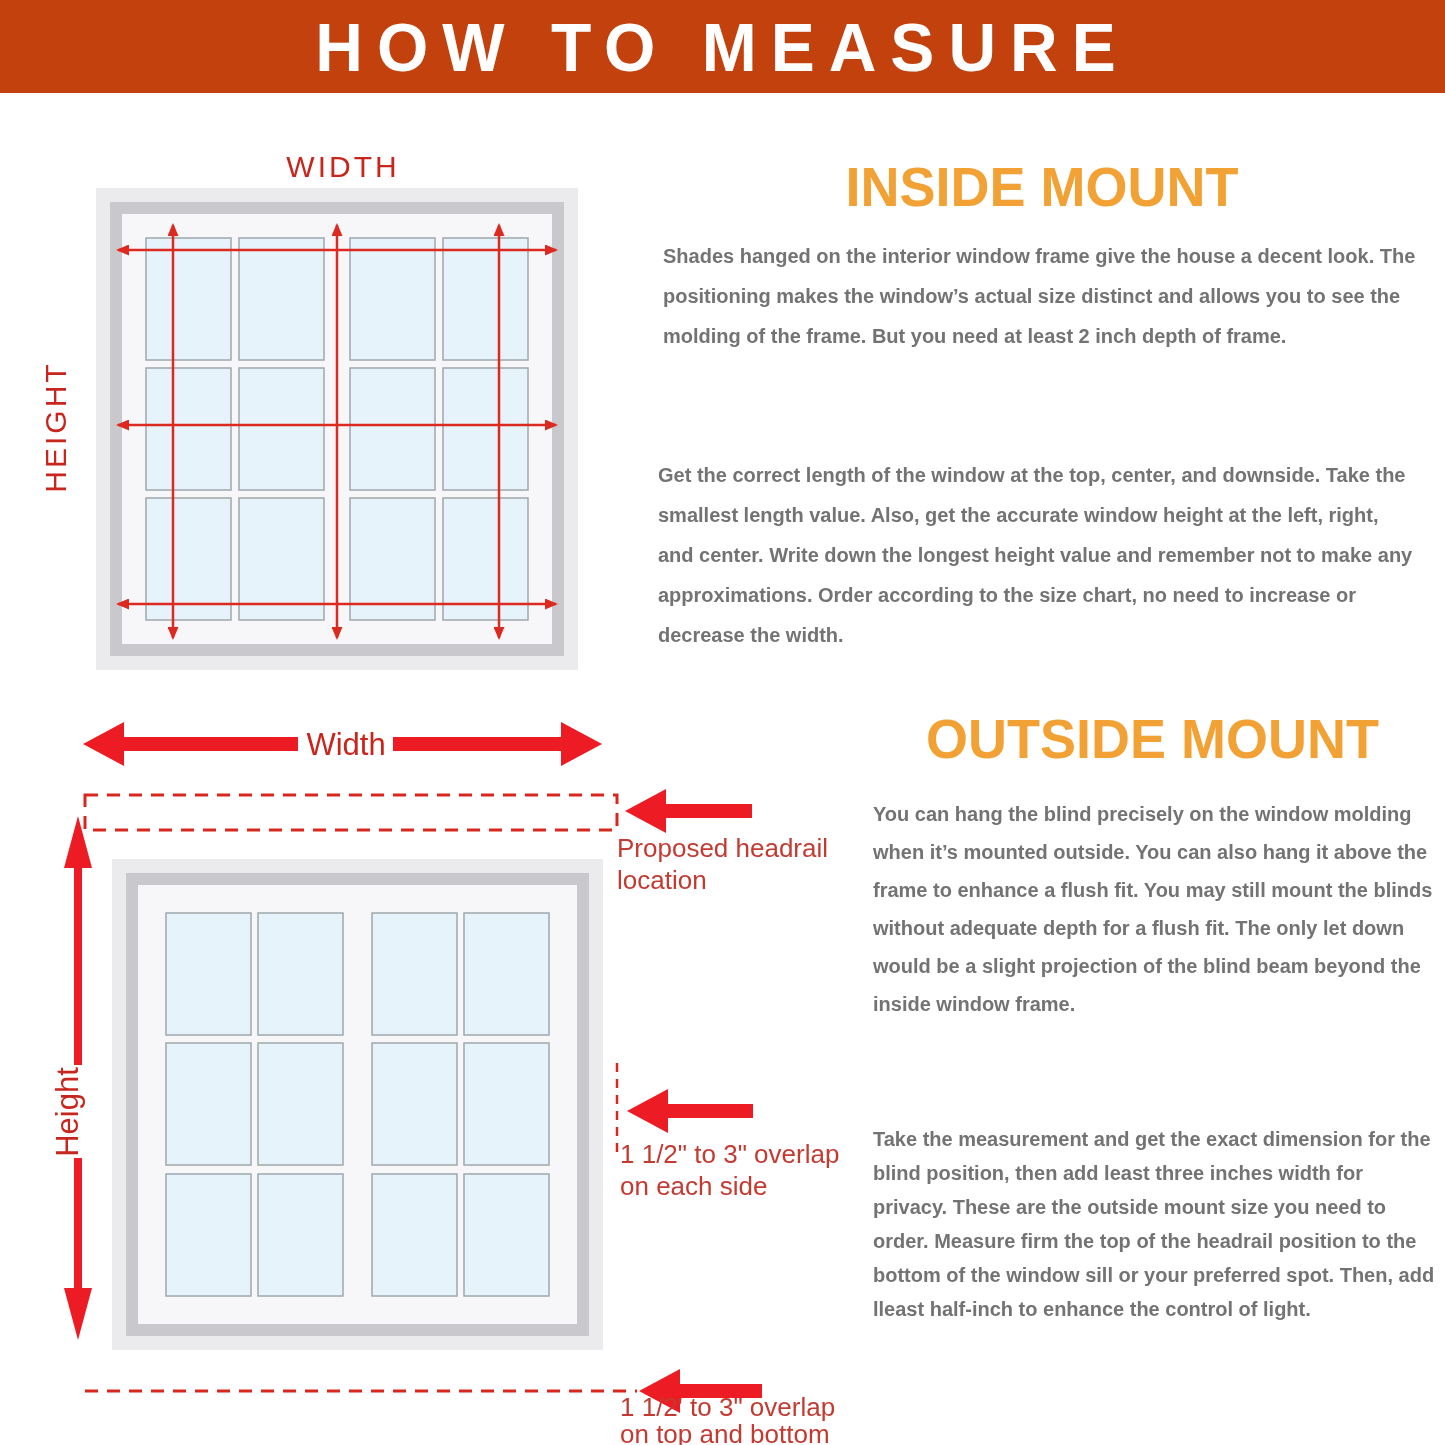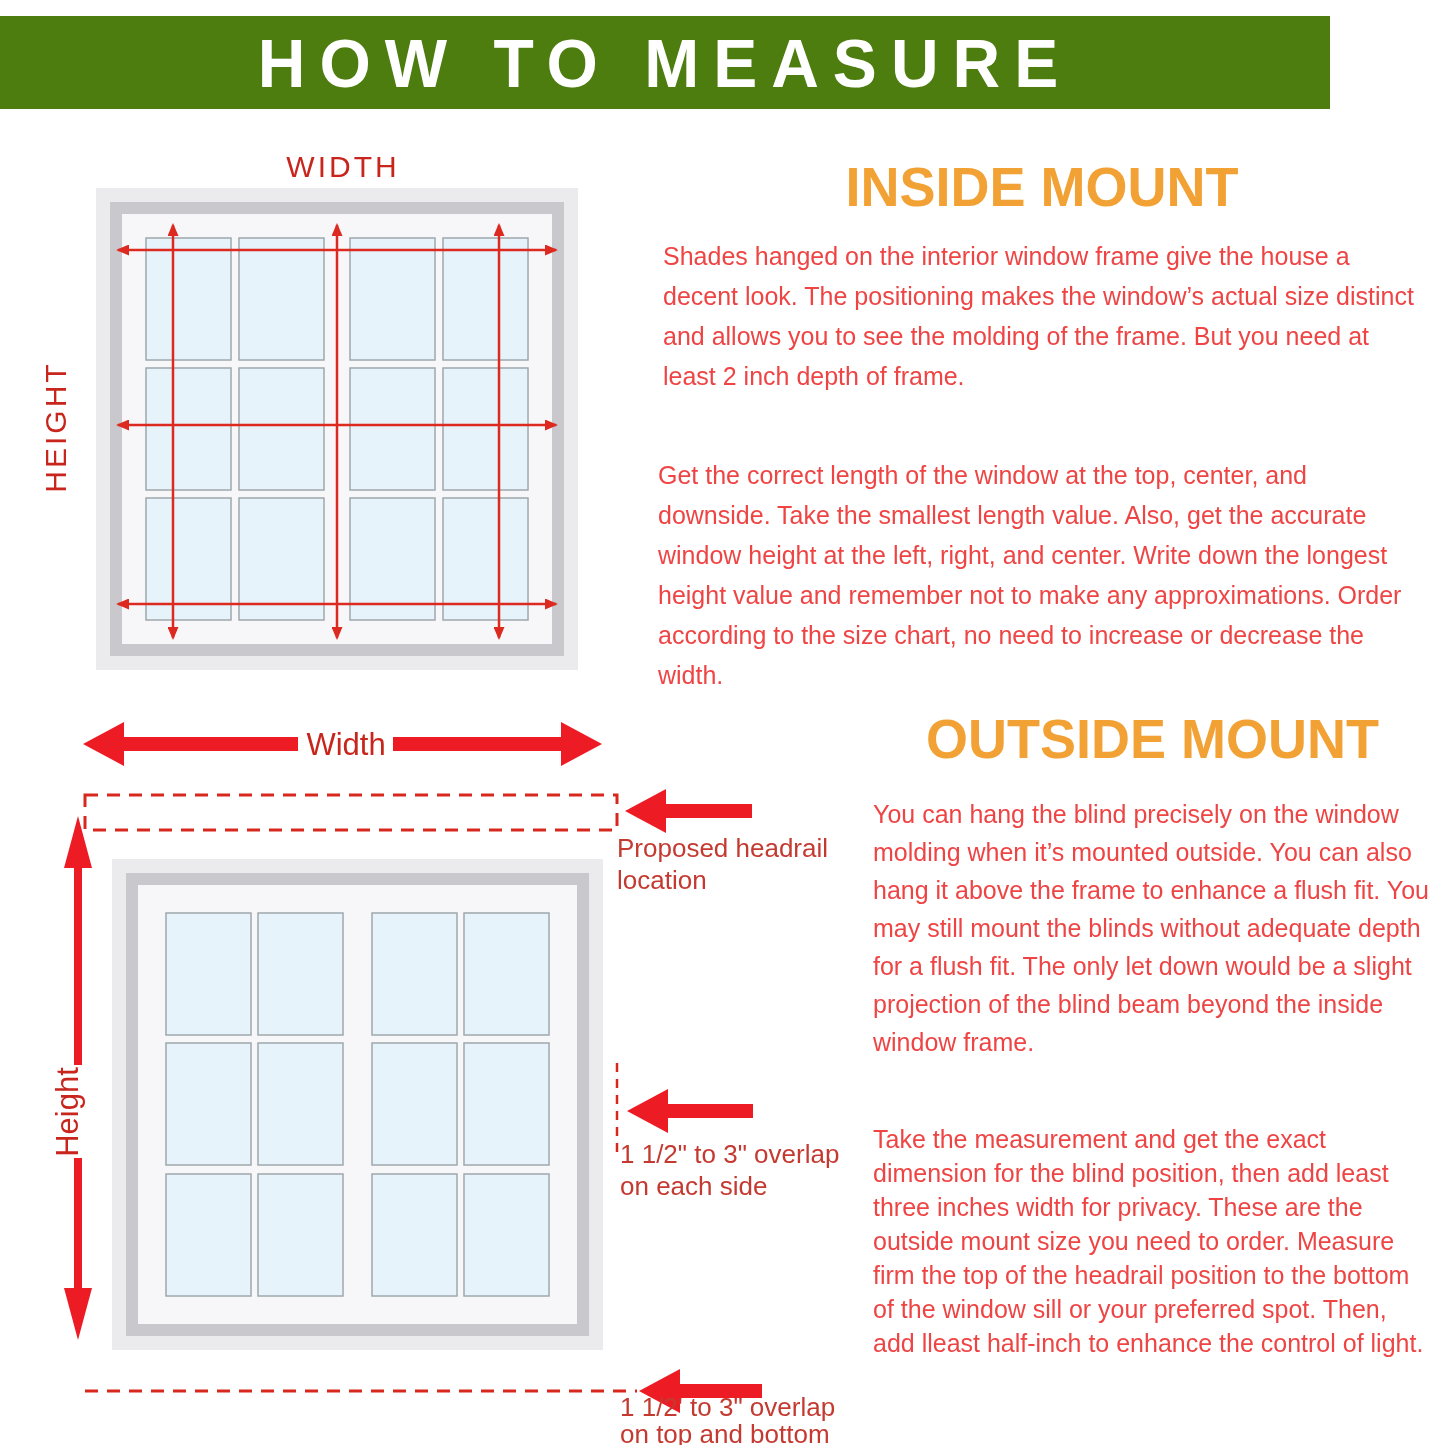--- a/index.html
+++ b/index.html
@@ -7,23 +7,23 @@
   .page {
     position: relative;
     width: 1445px;
     height: 1445px;
     background: #ffffff;
     overflow: hidden;
     font-family: "Liberation Sans", "DejaVu Sans", sans-serif;
   }
   .header {
     position: absolute;
-    top: 16px; left: 0;
-    width: 1330px; height: 93px;
-    background: #4d7c0f;
+    top: 0; left: 0;
+    width: 1445px; height: 93px;
+    background: #c2410c;
     display: flex;
     align-items: center;
     justify-content: center;
   }
   .header h1 {
     color: #ffffff;
     font-size: 66px;
     font-weight: bold;
     letter-spacing: 14px;
     line-height: 1;
@@ -42,22 +42,23 @@
     line-height: 1;
     text-align: center;
     letter-spacing: 0px;
     transform: scaleY(1.02);
   }
   #inside-title { left: 663px; top: 160px; width: 758px; }
   #outside-title { left: 870px; top: 712px; width: 565px; }
 
   .body-par {
     position: absolute;
-    color: #ef4444;
-    font-size: 25px;
+    color: #737373;
+    font-size: 20px;
+    font-weight: bold;
   }
   #inside-p1 { left: 663px; top: 236px; width: 760px; line-height: 40px; }
   #inside-p2 { left: 658px; top: 455px; width: 760px; line-height: 40px; }
   #outside-p1 { left: 873px; top: 795px; width: 562px; line-height: 38px; }
   #outside-p2 { left: 873px; top: 1122px; width: 562px; line-height: 34px; }
 
   svg text { font-family: "Liberation Sans", "DejaVu Sans", sans-serif; }
   .dim-label { fill: #C8251D; font-size: 30px; letter-spacing: 3px; }
   .annot { fill: #C43A31; font-size: 26px; }
   .thin-arrow { stroke: #DD2A20; stroke-width: 2.5; }

